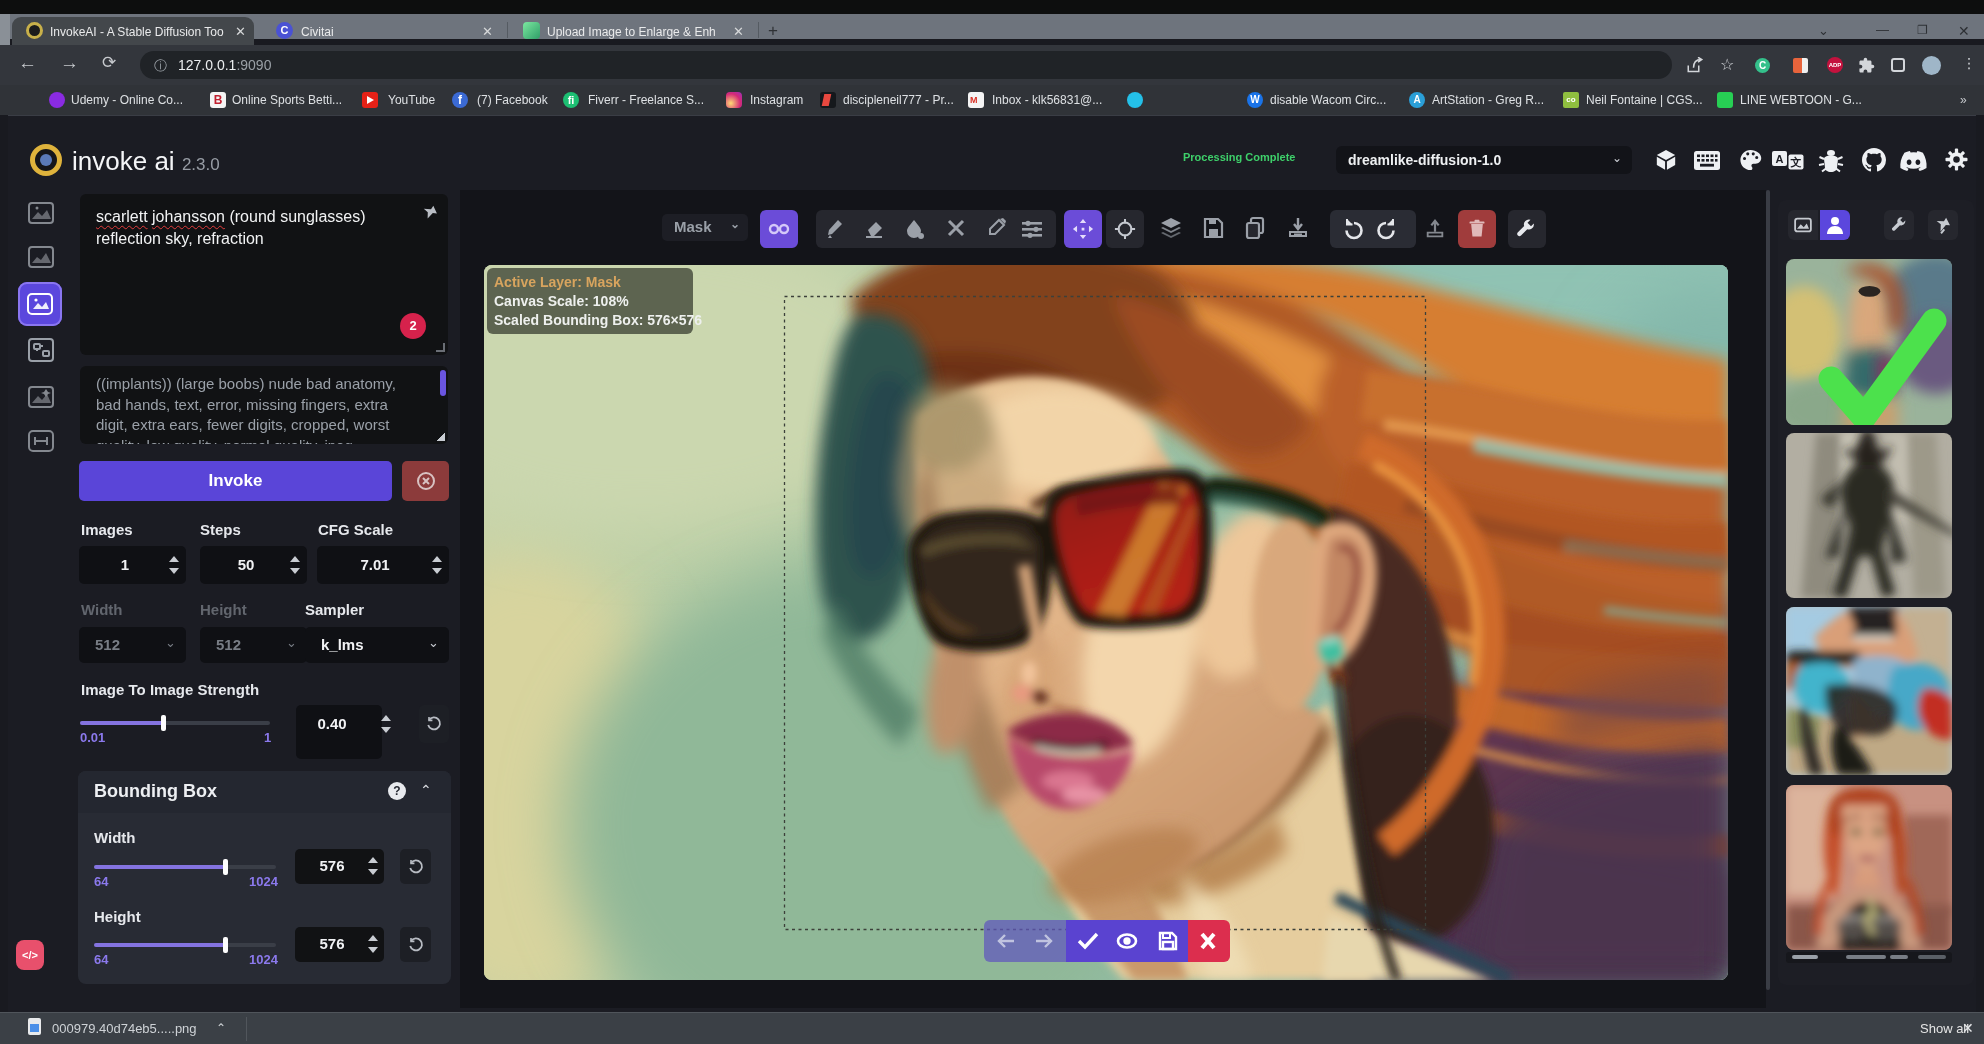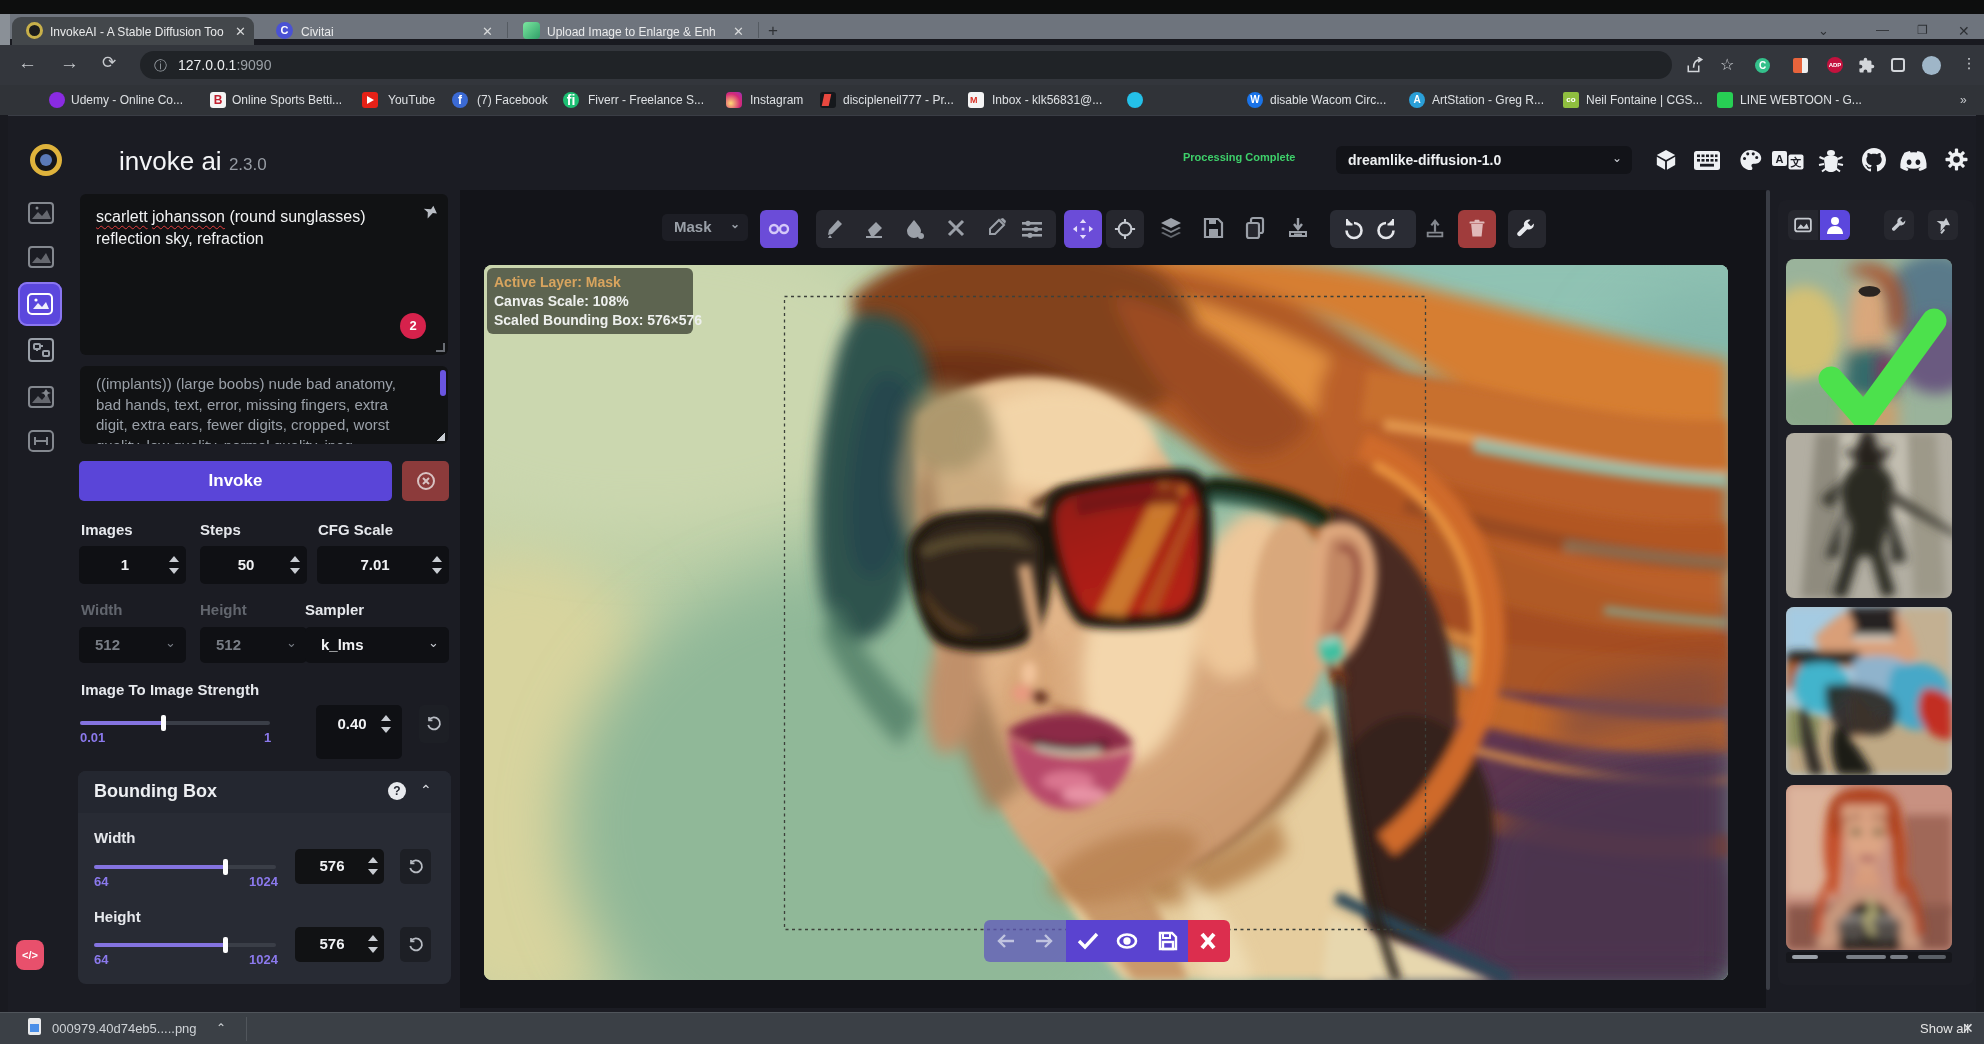--- a/index.html
+++ b/index.html
@@ -94,21 +94,21 @@
 <div id="bookmarks" class="abs">
   <div class="bi" style="left:49px;background:#8a2be2;border-radius:50%;"></div>
     <div class="bt" style="left:71px;">Udemy - Online Co...</div>
   <div class="bi" style="left:210px;background:#f4f4f4;color:#c01f2f;font-weight:bold;font-size:12px;text-align:center;line-height:16px;">B</div>
     <div class="bt" style="left:232px;">Online Sports Betti...</div>
   <div class="bi" style="left:362px;background:#e62117;"></div>
     <div class="abs" style="left:367px;top:11px;width:0;height:0;border-left:7px solid #fff;border-top:4px solid transparent;border-bottom:4px solid transparent;"></div>
     <div class="bt" style="left:388px;">YouTube</div>
   <div class="bi" style="left:452px;background:#3b6ad4;border-radius:50%;color:#fff;font-size:12px;font-weight:bold;text-align:center;line-height:16px;">f</div>
     <div class="bt" style="left:477px;">(7) Facebook</div>
-  <div class="bi" style="left:563px;background:#1dbf73;border-radius:50%;color:#fff;font-size:14px;font-weight:bold;text-align:center;line-height:16px;">fi</div>
+  <div class="bi" style="left:563px;background:#1dbf73;border-radius:50%;color:#fff;font-size:11px;font-weight:bold;text-align:center;line-height:16px;">fi</div>
     <div class="bt" style="left:588px;">Fiverr - Freelance S...</div>
   <div class="bi" style="left:726px;background:radial-gradient(circle at 30% 70%,#feda75,#d62976 60%,#962fbf);border-radius:4px;"></div>
     <div class="bt" style="left:750px;">Instagram</div>
   <div class="bi" style="left:820px;background:#15181c;"></div>
     <div class="abs" style="left:823px;top:9px;width:7px;height:12px;background:#e8483f;transform:skewX(-12deg);"></div>
     <div class="bt" style="left:843px;">discipleneil777 - Pr...</div>
   <div class="bi" style="left:968px;background:#f4f4f4;"></div>
     <div class="abs" style="left:970px;top:10px;font-size:9px;font-weight:bold;color:#d93025;">M</div>
     <div class="bt" style="left:992px;">Inbox - klk56831@...</div>
   <div class="bi" style="left:1127px;background:#24c0e8;border-radius:50%;"></div>
@@ -121,21 +121,21 @@
     <div class="bt" style="left:1586px;">Neil Fontaine | CGS...</div>
   <div class="bi" style="left:1717px;background:#27cf54;"></div>
     <div class="bt" style="left:1740px;">LINE WEBTOON - G...</div>
   <div class="bt" style="left:1960px;color:#c6c9cd;">»</div>
 </div>
 
 <div id="app" class="abs"></div>
 
 <div class="abs" style="left:30px;top:144px;width:32px;height:32px;border-radius:50%;border:5px solid #dfb33c;background:#15161a;"></div>
 <div class="abs" style="left:40px;top:154px;width:12px;height:12px;border-radius:50%;background:#5a7ab8;"></div>
-<div class="abs" style="left:72px;top:146px;font-size:26px;color:#f4f5f7;font-weight:300;margin-left:47px;">invoke <b>ai</b> <span style="font-size:17px;color:#979ca4;font-weight:normal;">2.3.0</span></div>
+<div class="abs" style="left:72px;top:146px;font-size:26px;color:#f4f5f7;font-weight:300;">invoke <b>ai</b> <span style="font-size:17px;color:#979ca4;font-weight:normal;">2.3.0</span></div>
 <div class="abs" style="left:1183px;top:151px;font-size:11px;font-weight:bold;color:#3ecf6a;">Processing Complete</div>
 <div class="abs darkbox" style="left:1336px;top:146px;width:296px;height:28px;background:#121318;">
   <span style="position:absolute;left:12px;top:6px;font-size:14px;font-weight:bold;color:#eef0f2;">dreamlike-diffusion-1.0</span>
   <span style="position:absolute;right:10px;top:5px;color:#cfd2d8;font-size:12px;">⌄</span>
 </div>
 
 <svg class="abs" style="left:26px;top:200px;" width="30" height="260" viewBox="0 0 30 260" fill="none" stroke="#84888f" stroke-width="2">
   <rect x="3" y="3" width="24" height="20" rx="3"></rect>
     <path d="M6 19 l6 -7 4 4 5 -6 4 9" fill="#84888f" stroke="none" opacity="0.7"></path>
     <circle cx="11" cy="8" r="1.5" fill="#84888f" stroke="none"></circle>
@@ -233,21 +233,21 @@
     <span style="position:absolute;left:16px;top:9px;">k_lms</span>
     <span style="position:absolute;right:10px;top:8px;font-weight:normal;font-size:13px;color:#c8ccd2;">⌄</span>
   </div>
 
 <div class="lbl" style="left:81px;top:681px;">Image To Image Strength</div>
 <div class="slider-track" style="left:80px;top:721px;width:190px;"></div>
 <div class="slider-fill" style="left:80px;top:721px;width:84px;"></div>
 <div class="slider-thumb" style="left:161px;top:715px;"></div>
 <div class="abs purple" style="left:80px;top:730px;font-size:13px;font-weight:bold;">0.01</div>
 <div class="abs purple" style="left:264px;top:730px;font-size:13px;font-weight:bold;">1</div>
-<div class="numin" style="left:316px;top:705px;width:86px;height:54px;">
+<div class="numin" style="left:296px;top:705px;width:86px;height:54px;">
     <span style="position:absolute;left:0;top:10px;width:72px;text-align:center;">0.40</span>
   </div>
 <svg class="abs" style="left:380px;top:715px;" width="12" height="18" viewBox="0 0 12 18">
     <path d="M6 0 L11 6 H1 Z" fill="#c8ccd2"></path>
     <path d="M6 18 L11 12 H1 Z" fill="#c8ccd2"></path>
   </svg>
 <div class="resetbtn" style="left:419px;top:705px;width:30px;height:38px;"></div>
 <svg class="abs" style="left:426px;top:716px;" width="16" height="16" viewBox="0 0 16 16" fill="none" stroke="#b8bcc3" stroke-width="1.8">
     <path d="M3 4 A6 6 0 1 1 2.2 9"></path>
     <path d="M3 1 v3.4 h3.4" stroke-width="1.6"></path>

